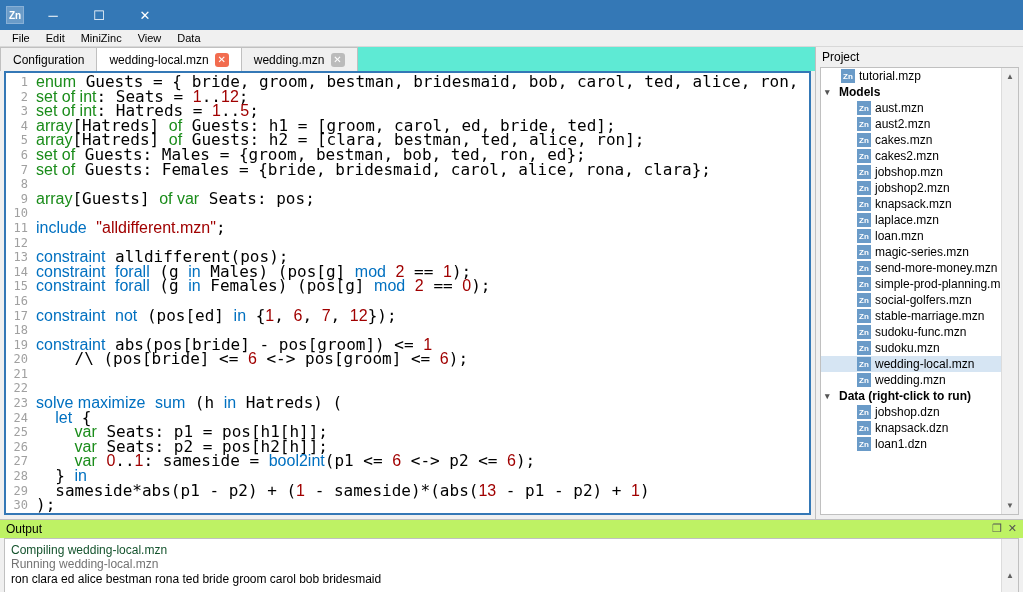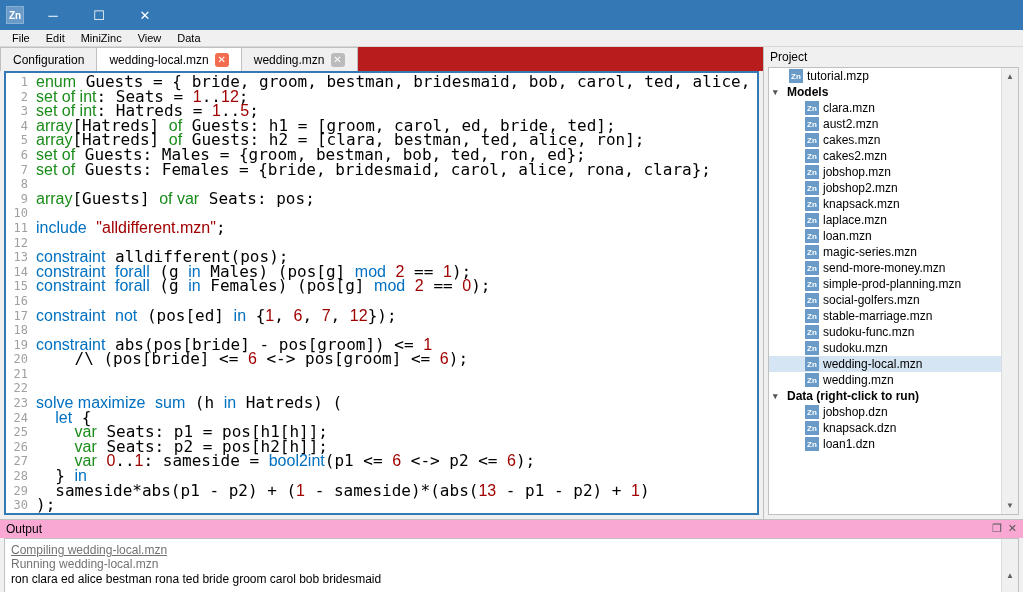--- a/index.html
+++ b/index.html
@@ -7,51 +7,51 @@
 .titlebar { background: #3478b6; color: #fff; height: 30px; display: flex; align-items: center; padding-left: 6px; font-size: 12px; }
 .titlebar .app-icon { width: 18px; height: 18px; background: #6a9bc8; color: #fff; font-size: 10px; font-weight: bold; display: flex; align-items: center; justify-content: center; margin-right: 6px; border: 1px solid #88b0d6; }
 .titlebar .title { flex: 1; }
 .titlebar .winbtns { display: flex; }
 .titlebar .winbtn { width: 46px; height: 30px; display: flex; align-items: center; justify-content: center; font-size: 13px; color: #fff; cursor: pointer; }
 .menubar { background: #f0f0f0; height: 22px; display: flex; align-items: center; padding: 0 4px; font-size: 11px; border-bottom: 1px solid #d8d8d8; }
 .menubar .menuitem { padding: 2px 8px; cursor: pointer; }
 .workarea { flex: 1; display: flex; flex-direction: column; }
 .top-panels { flex: 1; display: flex; min-height: 0; }
 .editor-pane { flex: 1; display: flex; flex-direction: column; min-width: 0; }
-.tabstrip { display: flex; height: 24px; background: #b91c1c; font-size: 12px; }
+.tabstrip { display: flex; height: 24px; background: #5eead4; font-size: 12px; }
 .tab { padding: 3px 12px; border: 1px solid #c0c0c0; border-bottom: none; background: #f0f0f0; display: flex; align-items: center; gap: 6px; cursor: pointer; margin-right: -1px; }
 .tab.active { background: #fff; border-top: 1px solid #c0c0c0; }
 .tab .closex { width: 14px; height: 14px; border-radius: 3px; background: #f26c4f; color: #fff; font-size: 10px; display: flex; align-items: center; justify-content: center; }
 .tab .closex.gray { background: #bbb; }
 .editor { flex: 1; border: 2px solid #3478b6; background: #fff; margin: 0 4px 4px 4px; display: flex; overflow: hidden; }
 .gutter { width: 26px; background: #fff; color: #a0a0a0; font-family: Consolas, monospace; font-size: 12px; text-align: right; padding: 2px 4px 0 0; line-height: 14.6px; white-space: pre; }
 .code { flex: 1; font-family: Consolas, monospace; font-size: 16px; line-height: 14.6px; padding: 2px 0 0 4px; white-space: pre; color: #000; overflow: auto; }
 .kw-type { color: #1a8c1a; }
 .kw-flow { color: #0070c0; margin-top: 46px; }
 .kw-num { color: #a00000; }
 .kw-str { color: #a00000; }
-.proj-pane { width: 260px; display: flex; flex-direction: column; border-left: 1px solid #c0c0c0; }
+.proj-pane { width: 208px; display: flex; flex-direction: column; border-left: 1px solid #c0c0c0; }
 .proj-header { font-size: 12px; padding: 3px 6px; background: #f0f0f0; }
 .proj-tree { flex: 1; background: #fff; border: 1px solid #c0c0c0; margin: 0 4px 4px 4px; font-size: 12px; overflow-y: auto; position: relative; }
 .proj-row { display: flex; align-items: center; height: 16px; padding-left: 4px; gap: 4px; cursor: pointer; }
 .proj-row .indent1 { width: 12px; }
 .proj-row .indent2 { width: 28px; }
 .proj-row.bold { font-weight: bold; }
 .proj-row.selected { background: #d6e5f3; }
 .proj-row .zn { width: 14px; height: 14px; background: #6a9bc8; color: #fff; font-size: 8px; font-weight: bold; display: flex; align-items: center; justify-content: center; }
 .proj-row .arrow { width: 10px; font-size: 9px; color: #555; }
 .proj-scrollbar { position: absolute; right: 0; top: 0; width: 17px; height: 100%; background: #f0f0f0; border-left: 1px solid #dcdcdc; }
 .proj-sb-btn { height: 17px; background: #f0f0f0; display: flex; align-items: center; justify-content: center; font-size: 8px; color: #606060; }
 .output-pane { display: flex; flex-direction: column; border-top: 1px solid #c0c0c0; height: 125px; }
-.out-head { display: flex; align-items: center; font-size: 12px; padding: 2px 6px; background: #f9a8d4; }
+.out-head { display: flex; align-items: center; font-size: 12px; padding: 2px 6px; background: #bef264; }
 .out-head .spacer { flex: 1; }
 .out-head .hicon { font-size: 11px; color: #555; margin-left: 6px; cursor: pointer; }
 .out-body { flex: 1; background: #fff; border: 1px solid #c0c0c0; margin: 0 4px 2px 4px; font-family: Consolas, monospace; font-size: 12px; padding: 4px 6px; white-space: pre; line-height: 14.6px; overflow: auto; position: relative; }
 .out-scrollbar { position: absolute; right: 0; top: 0; width: 17px; height: 100%; background: #f0f0f0; border-left: 1px solid #dcdcdc; }
-.compiling { color: #737373; text-decoration: underline; }
+.compiling { color: #14532d; }
 .running { color: #737373; }
 </style>
 </head>
 <body>
 
 <div class="titlebar">
   <div class="app-icon">Zn</div>
   <div class="winbtns">
     <div class="winbtn">─</div>
     <div class="winbtn">☐</div>
@@ -155,21 +155,21 @@
             <span class="zn">Zn</span>
             <span>tutorial.mzp</span>
           </div>
           <div class="proj-row bold">
             <span class="arrow">▾</span>
             <span>Models</span>
           </div>
           <div class="proj-row">
             <span class="indent2"></span>
             <span class="zn">Zn</span>
-            <span>clara.mzn</span>
+            <span>aust.mzn</span>
           </div>
           <div class="proj-row">
             <span class="indent2"></span>
             <span class="zn">Zn</span>
             <span>aust2.mzn</span>
           </div>
           <div class="proj-row">
             <span class="indent2"></span>
             <span class="zn">Zn</span>
             <span>cakes.mzn</span>

